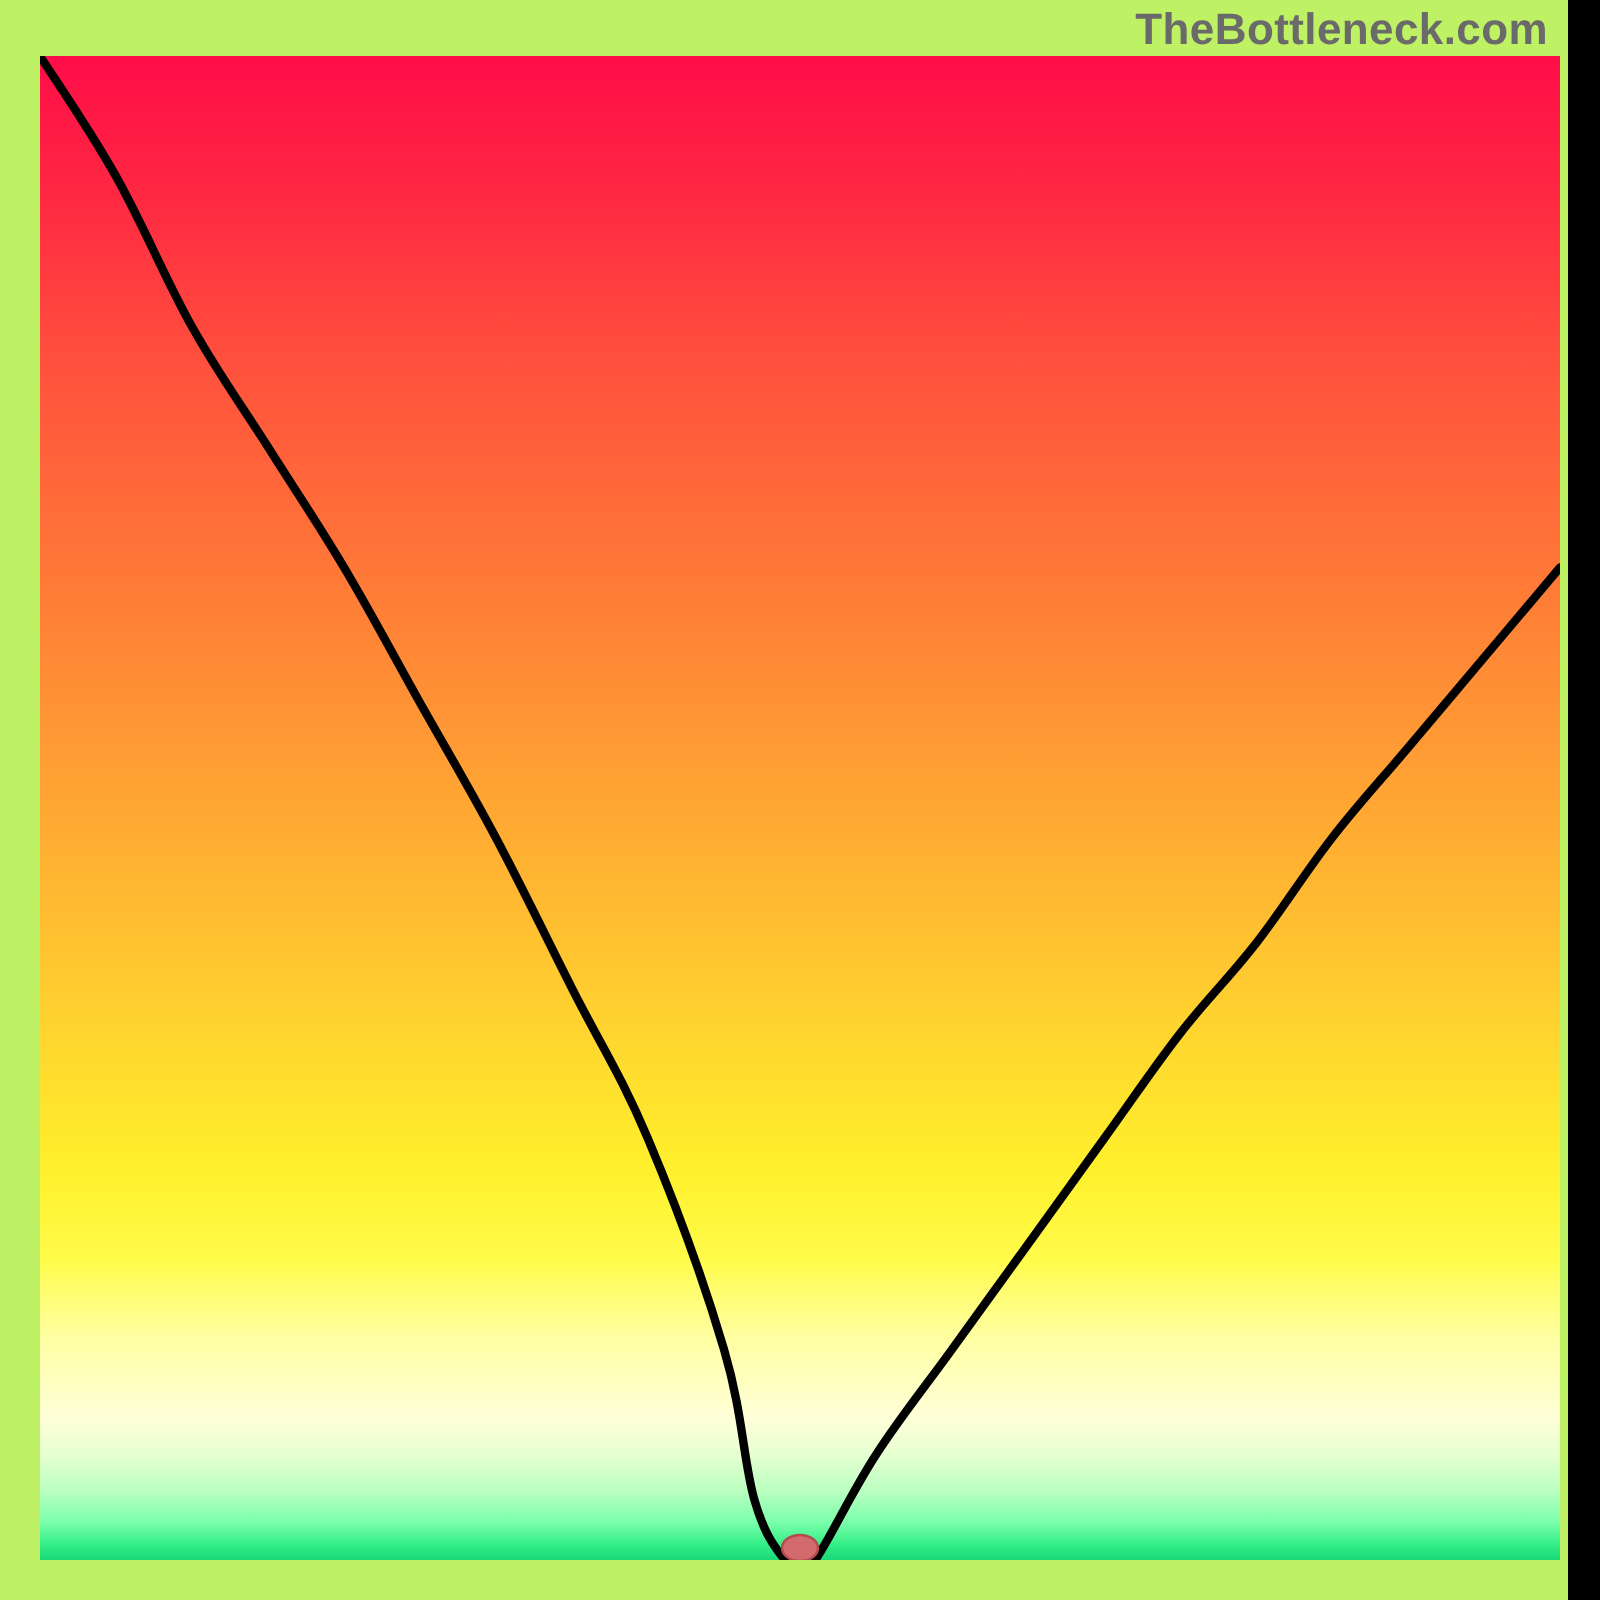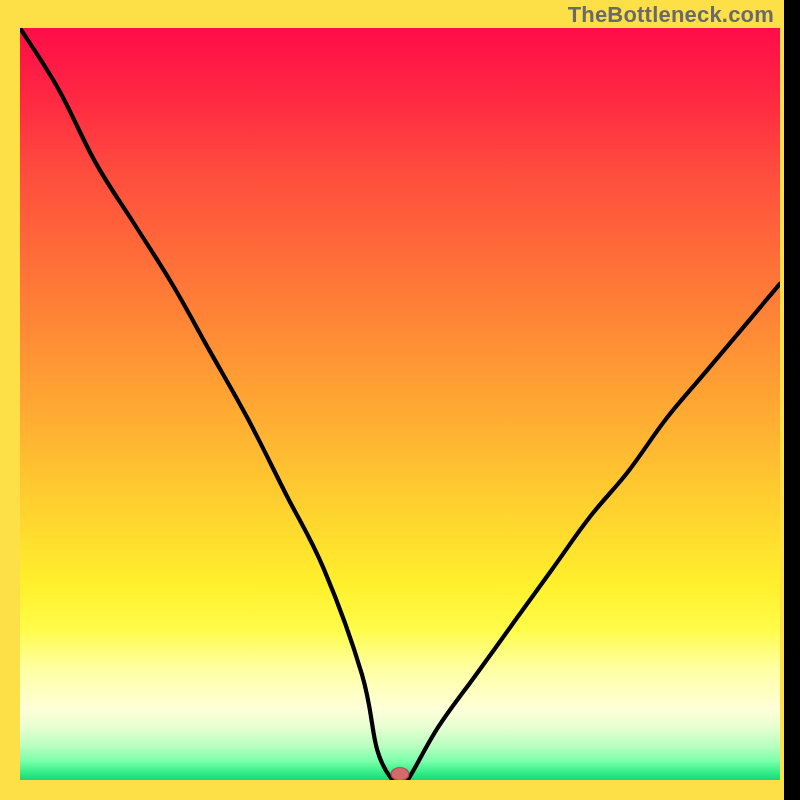--- a/index.html
+++ b/index.html
@@ -7,21 +7,21 @@
     padding: 0;
     width: 800px;
     height: 800px;
     background: #000;
     overflow: hidden;
   }
   .frame {
     position: relative;
     width: 784px;
     height: 800px;
-    background: #fde047;
+    background: #bef264;
   }
   .watermark {
     position: absolute;
     top: 2px;
     right: 10px;
     font-family: Arial, Helvetica, sans-serif;
     font-size: 22px;
     font-weight: bold;
     color: #6a6a6a;
     letter-spacing: 0.2px;

